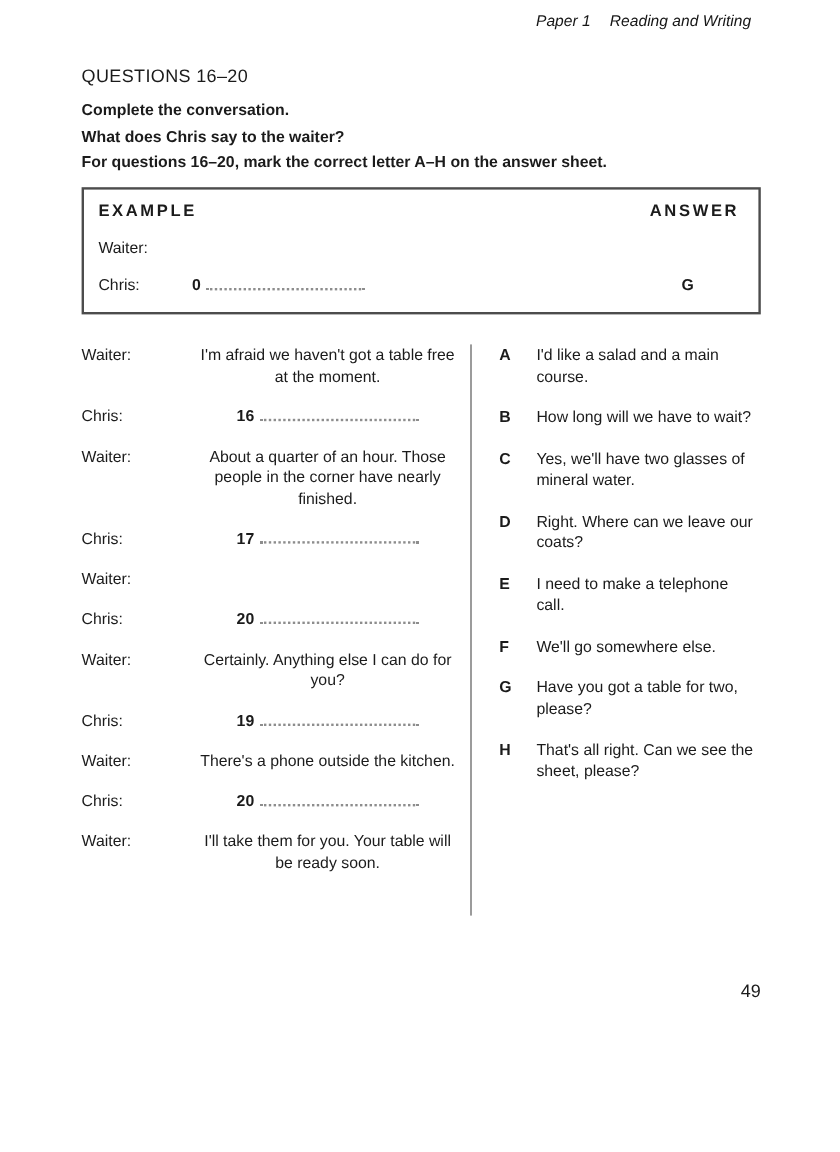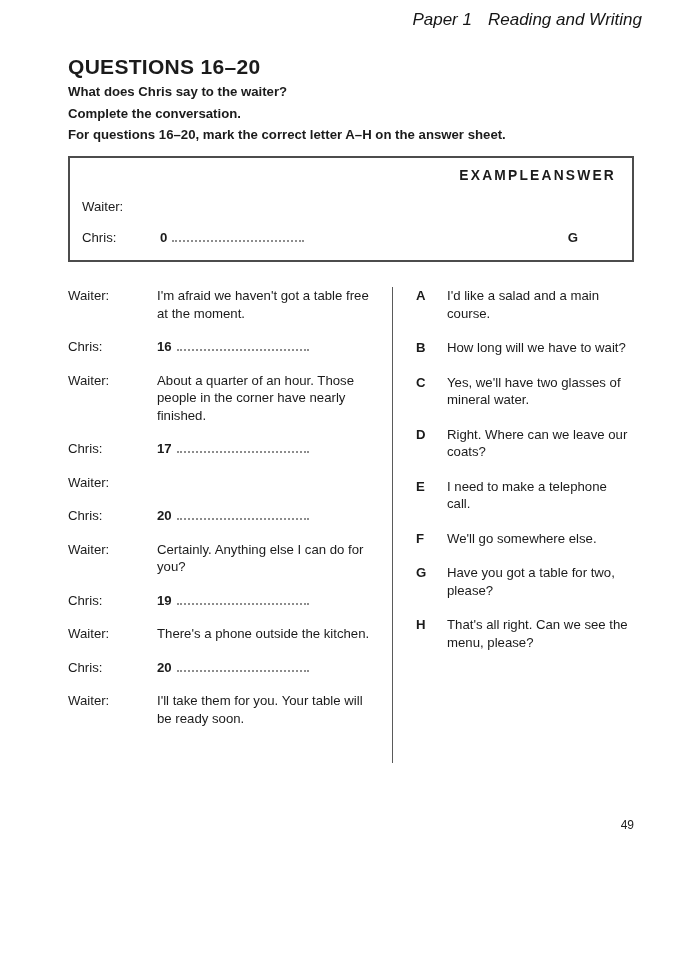--- a/index.html
+++ b/index.html
@@ -7,44 +7,44 @@
   body {
     width: 700px; height: 960px;
     font-family: "Liberation Sans", sans-serif;
     color: #1b1b1b;
     position: relative;
     overflow: hidden;
   }
   .page { position: relative; width: 700px; height: 960px; background: #fff; }
 
   .header {
-    position: absolute; top: 10px; right: 58px;
-    font-style: italic; font-size: 17px; color: #151515;
+    position: absolute; top: 10px; right: 74px;
+    font-style: italic; font-size: 13px; color: #151515;
   }
   .header .gap { display: inline-block; width: 16px; }
 
   .section-title {
     position: absolute; top: 55px; left: 68px;
-    font-size: 21px; font-weight: bold; letter-spacing: 0.3px;
+    font-size: 15px; font-weight: normal; letter-spacing: 0.3px;
   }
 
   .instructions {
     position: absolute; top: 81px; left: 68px;
     font-size: 13.2px; font-weight: bold; line-height: 21.5px;
   }
   .instructions p { margin: 0; }
 
   .example-box {
     position: absolute; top: 156px; left: 68px; width: 566px;
     border: 2px solid #4c4c4c;
     padding: 10px 16px 15px 12px;
     background: #fff;
   }
   .example-head {
-    display: flex; justify-content: flex-end; align-items: baseline;
+    display: flex; justify-content: space-between; align-items: baseline;
     font-weight: bold; font-size: 13.8px; letter-spacing: 2.2px;
   }
   .ex-row { display: flex; align-items: baseline; margin-top: 16px; font-size: 13.2px; }
   .ex-speaker { width: 78px; flex: none; }
   .ex-content { flex: 1; }
   .ex-answer { width: 86px; flex: none; text-align: center; font-weight: bold; }
 
   .num { font-weight: bold; }
   .blank-line {
     display: inline-block; width: 132px; height: 11px;
@@ -59,45 +59,45 @@
   .left-col { width: 324px; flex: none; }
   .divider {
     flex: none; width: 0;
     border-left: 1.5px solid #5a5a5a;
     min-height: 476px;
   }
   .right-col { flex: 1; margin-left: 23px; }
 
   .conv-row { display: flex; align-items: baseline; margin-bottom: 16px; font-size: 13.2px; line-height: 17.5px; }
   .speaker { width: 89px; flex: none; }
-  .speech { white-space: pre-line; width: 232px; }
+  .speech { white-space: pre-line; width: 232px; text-align: center; }
 
   .opt-row { display: flex; align-items: baseline; margin-bottom: 17px; font-size: 13.2px; line-height: 17.5px; }
   .opt-letter { width: 31px; flex: none; font-weight: bold; }
   .opt-text { white-space: pre-line; width: 192px; }
 
   .page-number {
     position: absolute; top: 818px; right: 66px;
-    font-size: 12px; color: #1b1b1b; margin-left: 26px;
+    font-size: 15px; color: #1b1b1b; margin-left: 26px;
   }
 </style>
 </head>
 <body>
 
 <div class="page">
 
   <div class="header">
     <span>Paper 1</span><span class="gap"></span><span>Reading and Writing</span>
   </div>
 
   <div class="section-title">QUESTIONS 16–20</div>
 
   <div class="instructions">
+    <p>Complete the conversation.</p>
     <p>What does Chris say to the waiter?</p>
-    <p>Complete the conversation.</p>
     <p>For questions 16–20, mark the correct letter A–H on the answer sheet.</p>
   </div>
 
   <div class="example-box">
     <div class="example-head">
       <span>EXAMPLE</span>
       <span>ANSWER</span>
     </div>
     <div class="ex-row">
       <span class="ex-speaker">Waiter:</span>
@@ -198,21 +198,21 @@
         <span class="opt-text">We'll go somewhere else.</span>
       </div>
       <div class="opt-row">
         <span class="opt-letter">G</span>
         <span class="opt-text">Have you got a table for two,
 please?</span>
       </div>
       <div class="opt-row">
         <span class="opt-letter">H</span>
         <span class="opt-text">That's all right. Can we see the
-menu, please?</span>
+sheet, please?</span>
       </div>
 
     </div>
 
   </div>
 
   <div class="page-number">49</div>
 
 </div>
 

